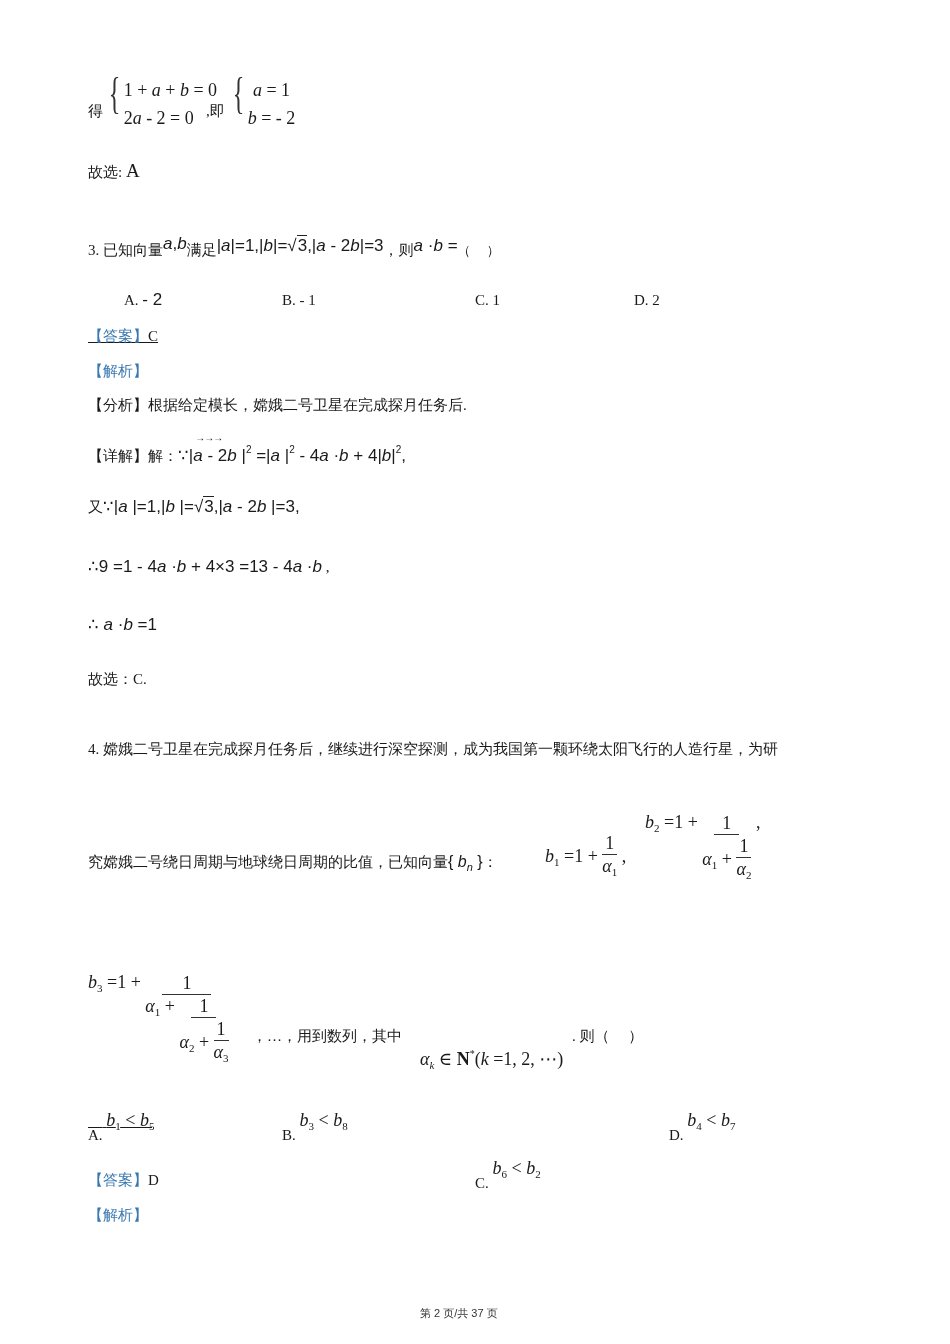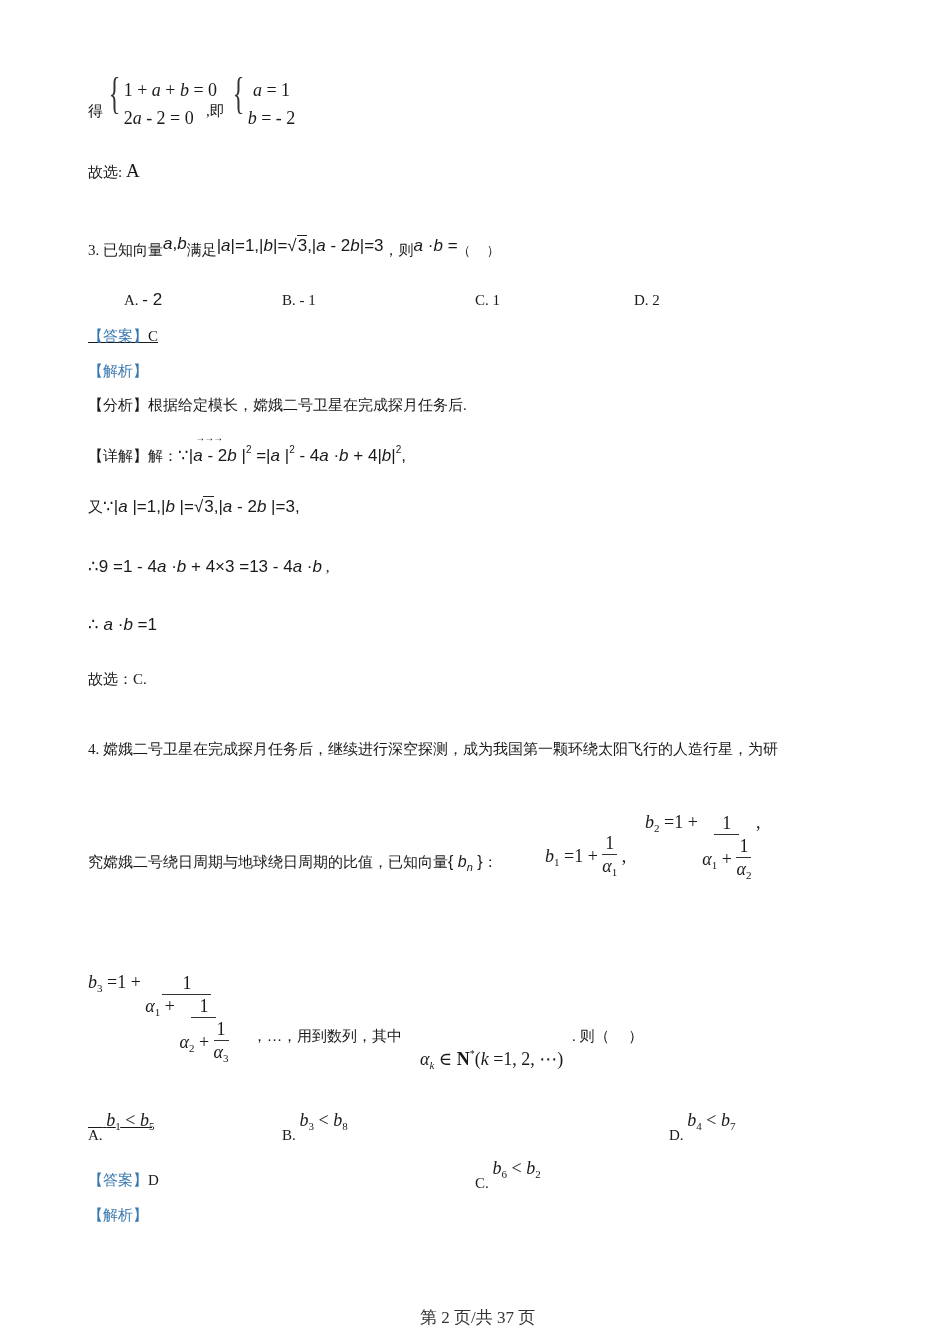--- a/index.html
+++ b/index.html
@@ -100,13 +100,13 @@
 <div class="abs cn" style="left:572px;top:1027px;">. 则（　 ）</div>
 
 <div class="abs opt" style="left:88px;top:1110px;text-decoration:underline;"><span style="position:relative;top:14px;">A.</span> <span class="m"><i class="v">b</i><sub class="s">1</sub> &lt; <i class="v">b</i><sub class="s">5</sub></span></div>
 <div class="abs opt" style="left:282px;top:1110px;"><span style="position:relative;top:14px;">B.</span> <span class="m"><i class="v">b</i><sub class="s">3</sub> &lt; <i class="v">b</i><sub class="s">8</sub></span></div>
 <div class="abs opt" style="left:475px;top:1110px;margin-top:48px;"><span style="position:relative;top:14px;">C.</span> <span class="m"><i class="v">b</i><sub class="s">6</sub> &lt; <i class="v">b</i><sub class="s">2</sub></span></div>
 <div class="abs opt" style="left:669px;top:1110px;"><span style="position:relative;top:14px;">D.</span> <span class="m"><i class="v">b</i><sub class="s">4</sub> &lt; <i class="v">b</i><sub class="s">7</sub></span></div>
 
 <div class="abs cn" style="left:88px;top:1171px;"><span class="tag">【答案】</span><span>D</span></div>
 <div class="abs cn tag" style="left:88px;top:1206px;">【解析】</div>
 
-<div class="abs" style="left:420px;top:1306px;font-size:17px;font-family:Liberation Serif, serif;color:#333;">第 2 页/共 37 页</div>
+<div class="abs" style="left:420px;top:1306px;font-size:11px;font-family:Liberation Sans, sans-serif;color:#333;">第 2 页/共 37 页</div>
 
 </body></html>

